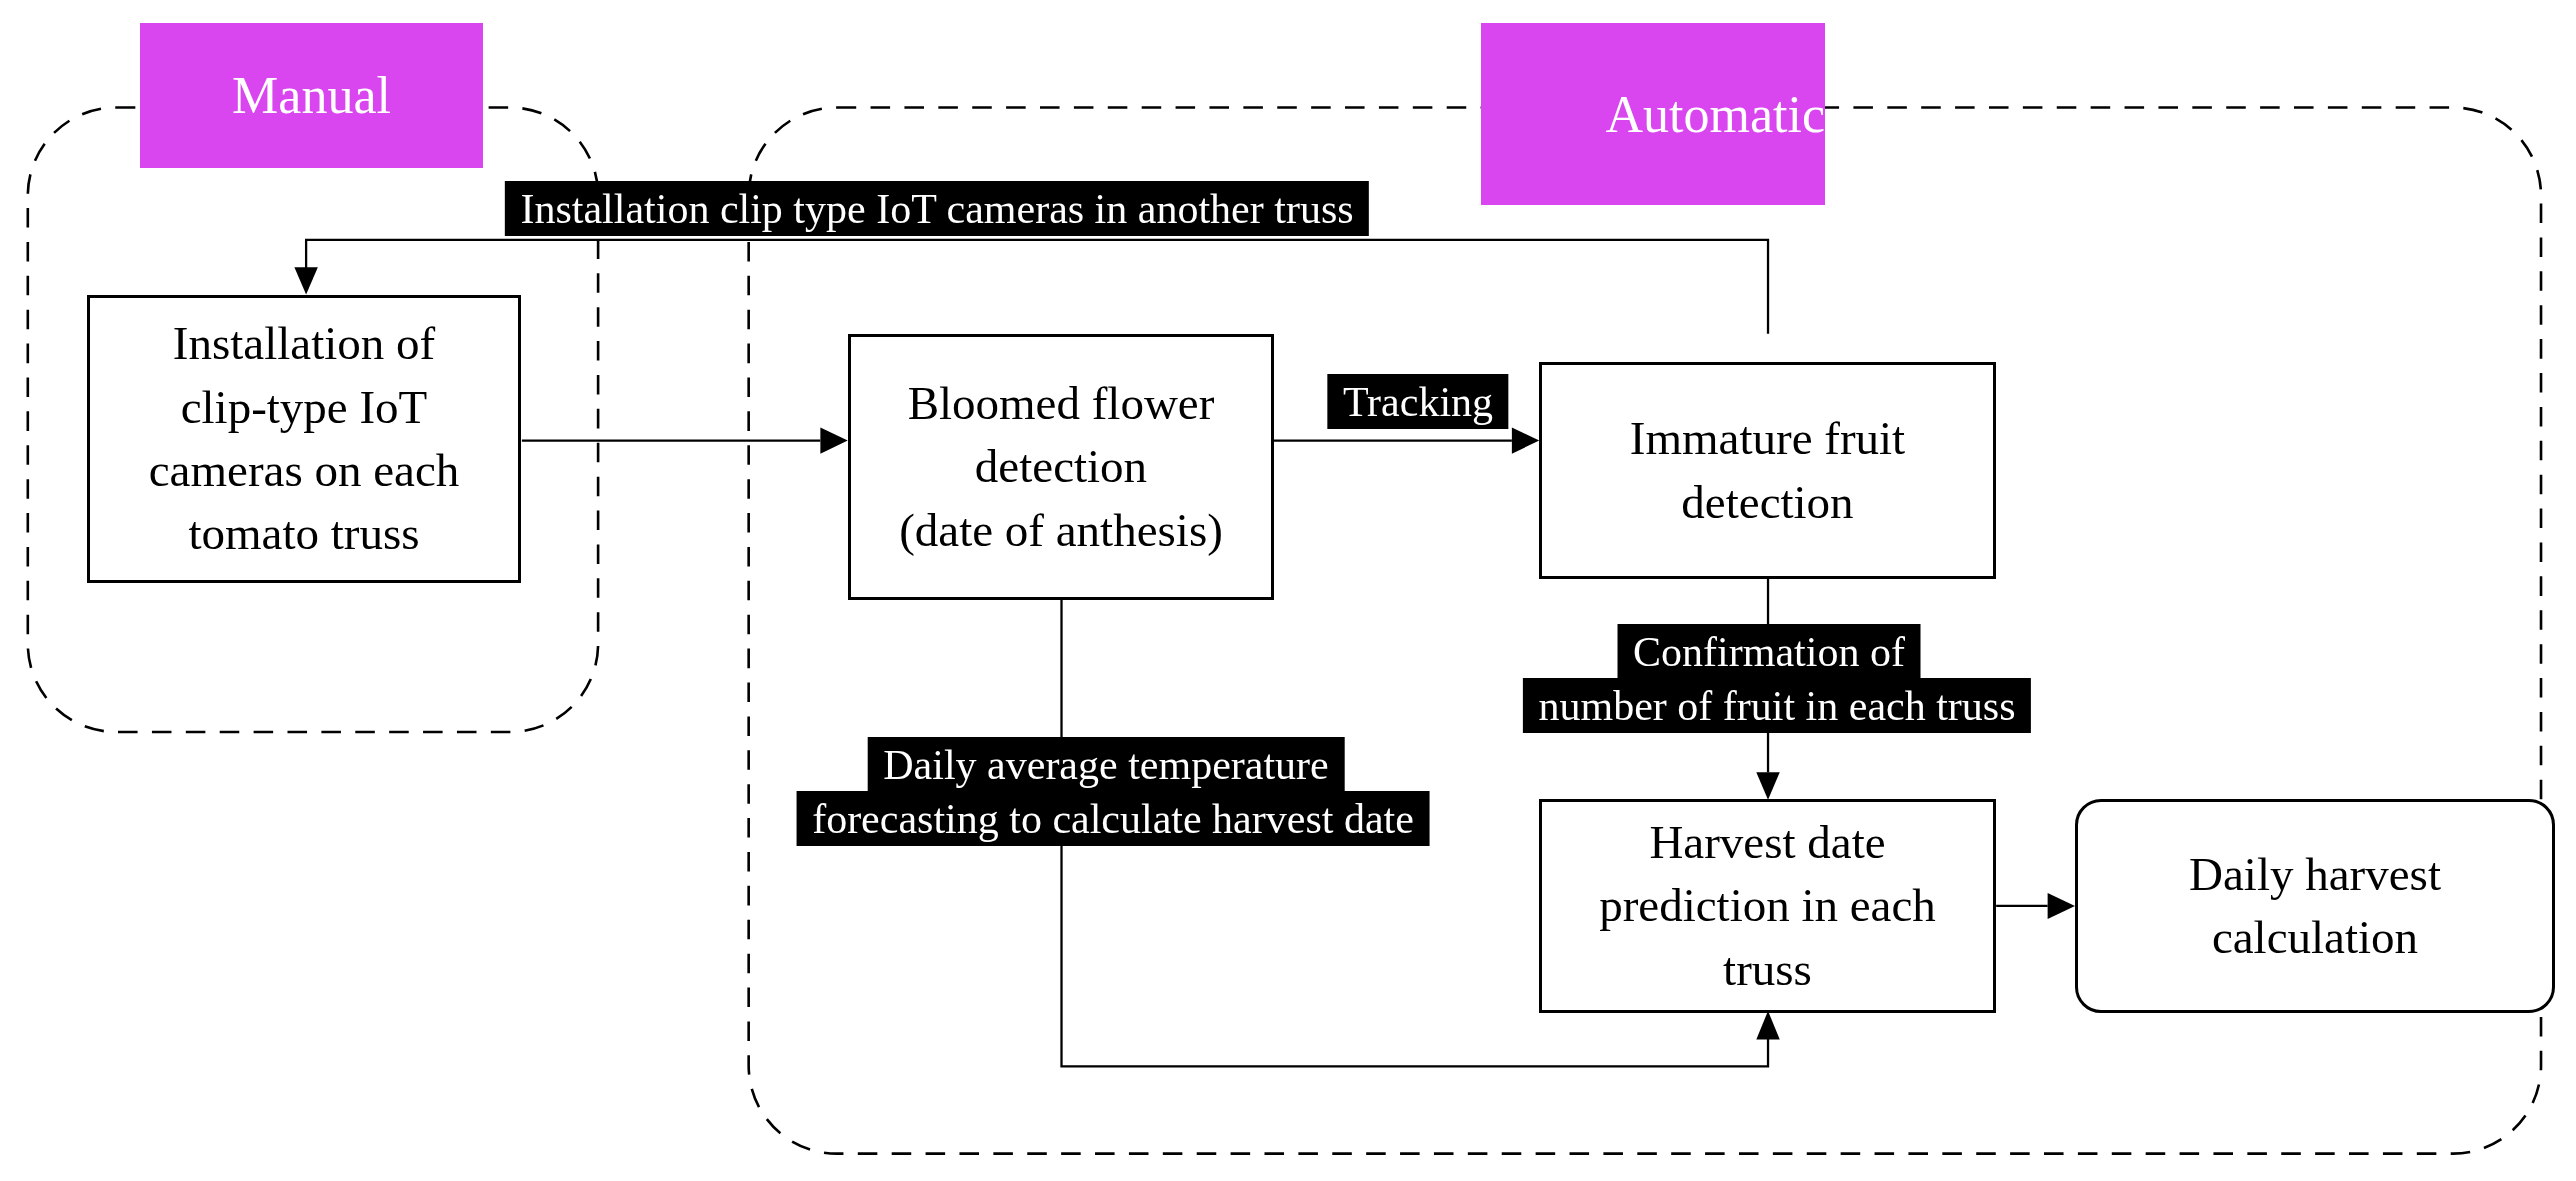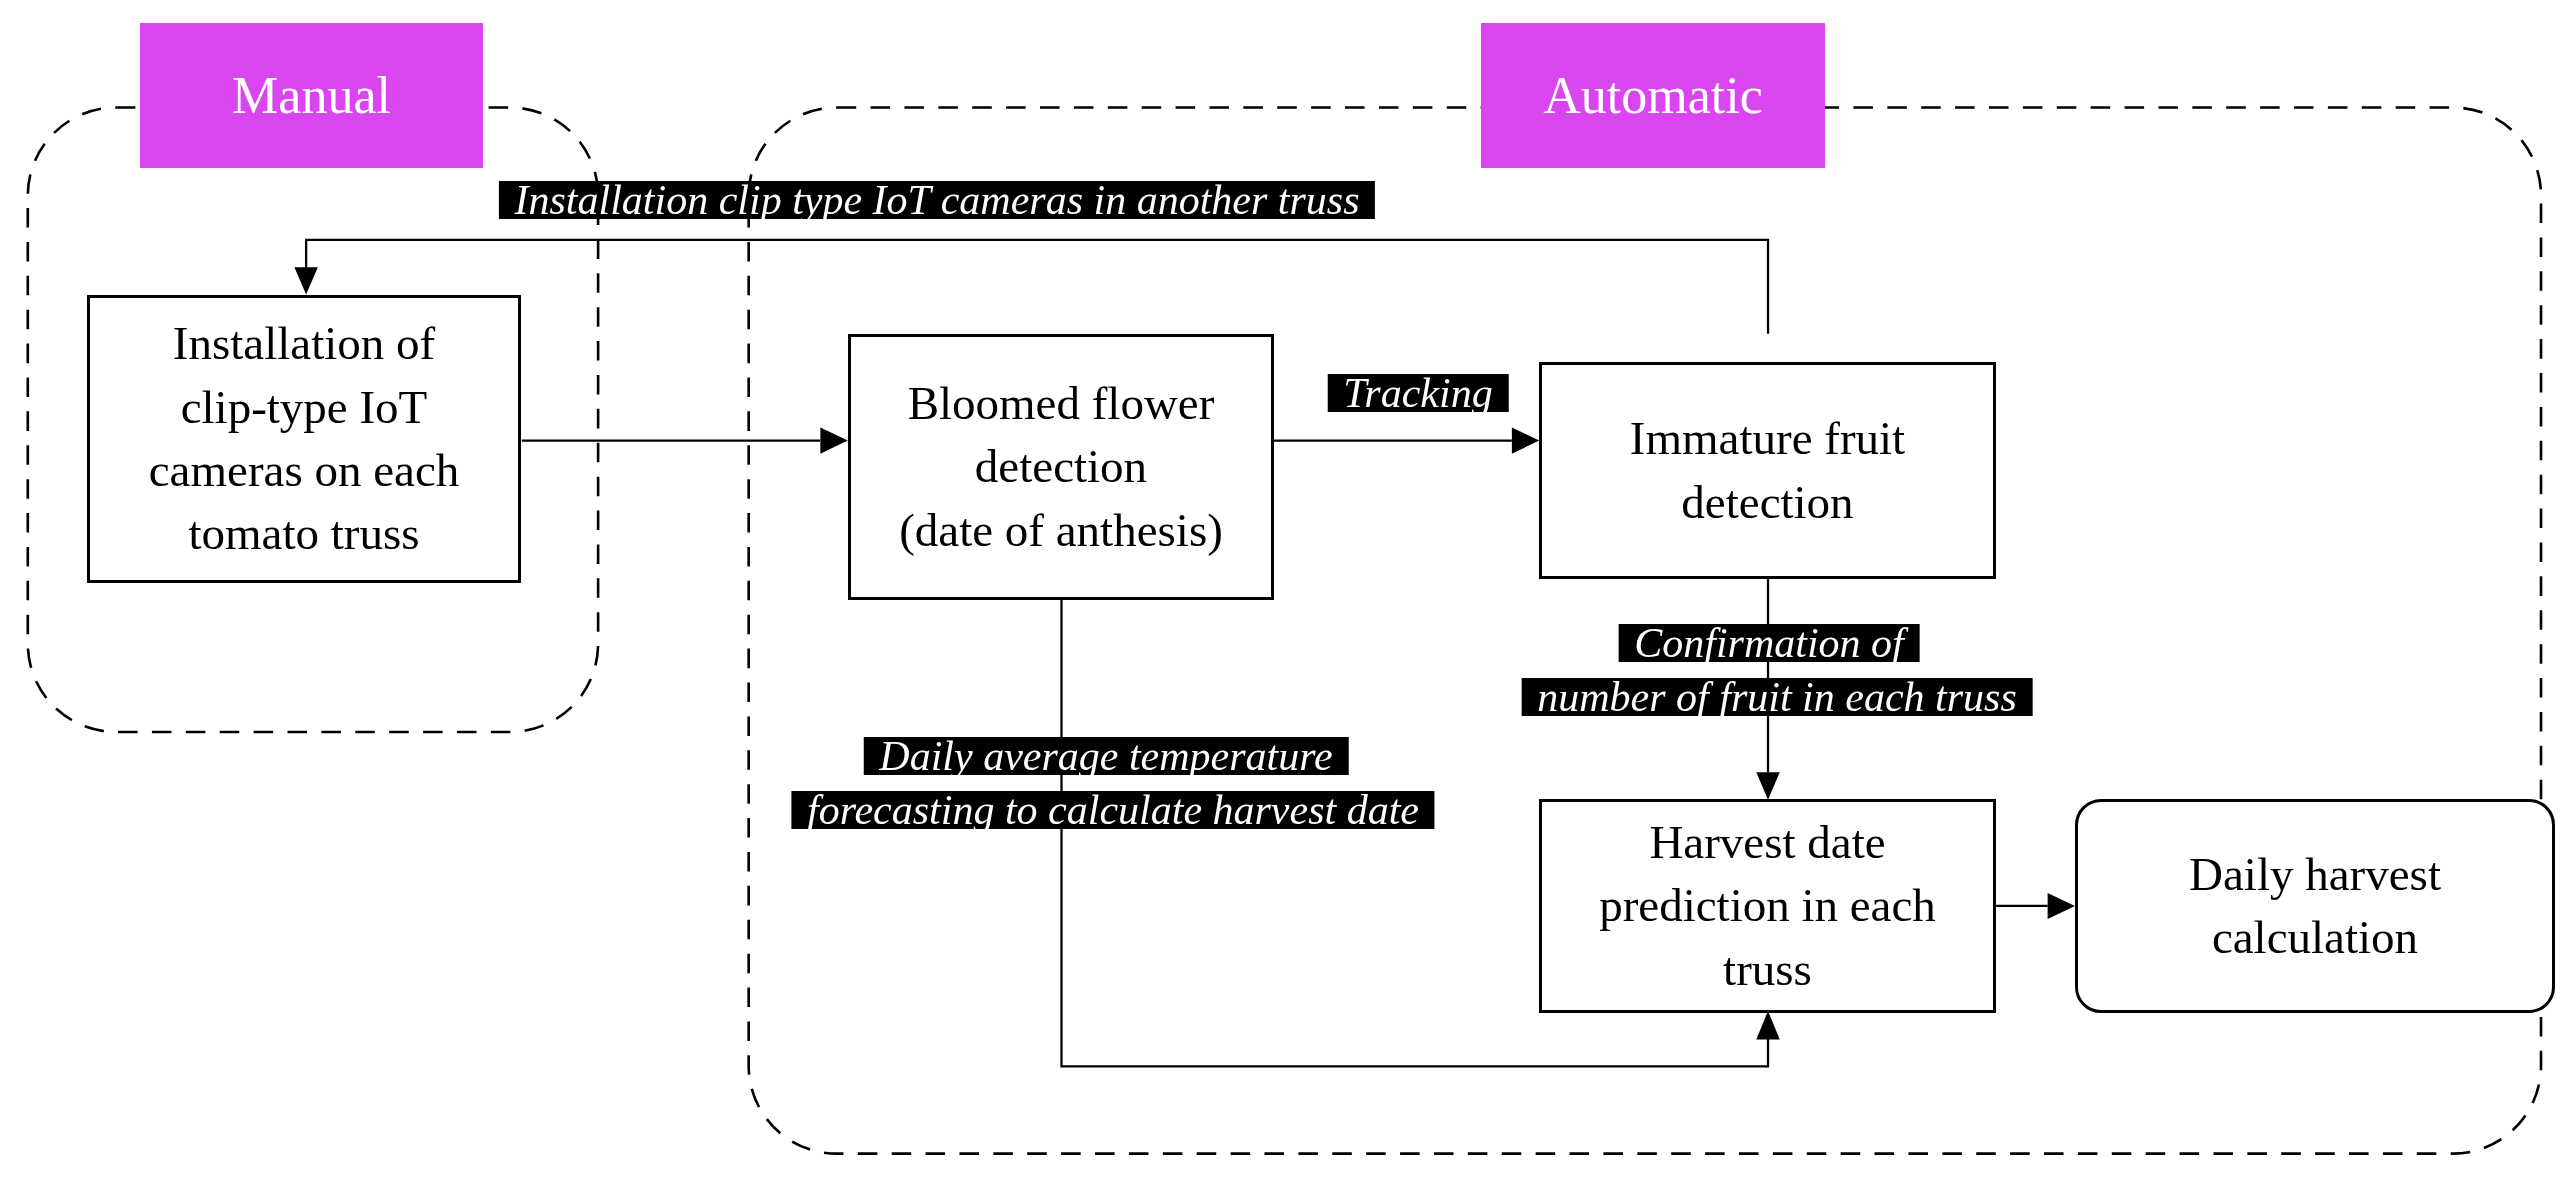--- a/index.html
+++ b/index.html
@@ -51,26 +51,25 @@
   }
   
   .bar {
     position: absolute;
     transform: translateX(-50%);
     background: #000000;
     color: #ffffff;
     display: inline-flex;
     align-items: center;
     justify-content: center;
-    height: 38px;
+    height: 55px;
     padding: 0 15.6px;
     font-size: 42px;
     white-space: nowrap;
     z-index: 2;
-    font-style: italic;
   }
   svg .ink {
     stroke: #000000;
     fill: none;
   }
 </style>
 </head>
 <body>
 
 <div class="stage">
@@ -95,21 +94,21 @@
     <path d="M1628 845 L1628 1636 L2712 1636 L2712 1593" class="ink" stroke-width="3.5"></path>
     <polygon points="2694,1595 2730,1595 2712,1551" fill="#000000"></polygon>
 
     <path d="M3062 1390 L3141 1390" class="ink" stroke-width="3.5"></path>
     <polygon points="3141,1370 3141,1410 3183,1390" fill="#000000"></polygon>
   </svg>
 
   <div class="header-box" style="left:140px; top:23px; width:343px; height:145px;">
     <span>Manual</span>
   </div>
-  <div class="header-box" style="left:1481px; top:23px; width:344px; height:145px;">
+  <div class="header-box" style="left:1481px; top:23px; width:344px; height:182px;justify-content:flex-end;">
     <span>Automatic</span>
   </div>
 
   <div class="pbox" style="left:87px; top:295px; width:434px; height:288px;">
     <span class="txt">Installation of
 clip-type IoT
 cameras on each
 tomato truss</span>
   </div>
   <div class="pbox" style="left:848px; top:334px; width:426px; height:266px;">

